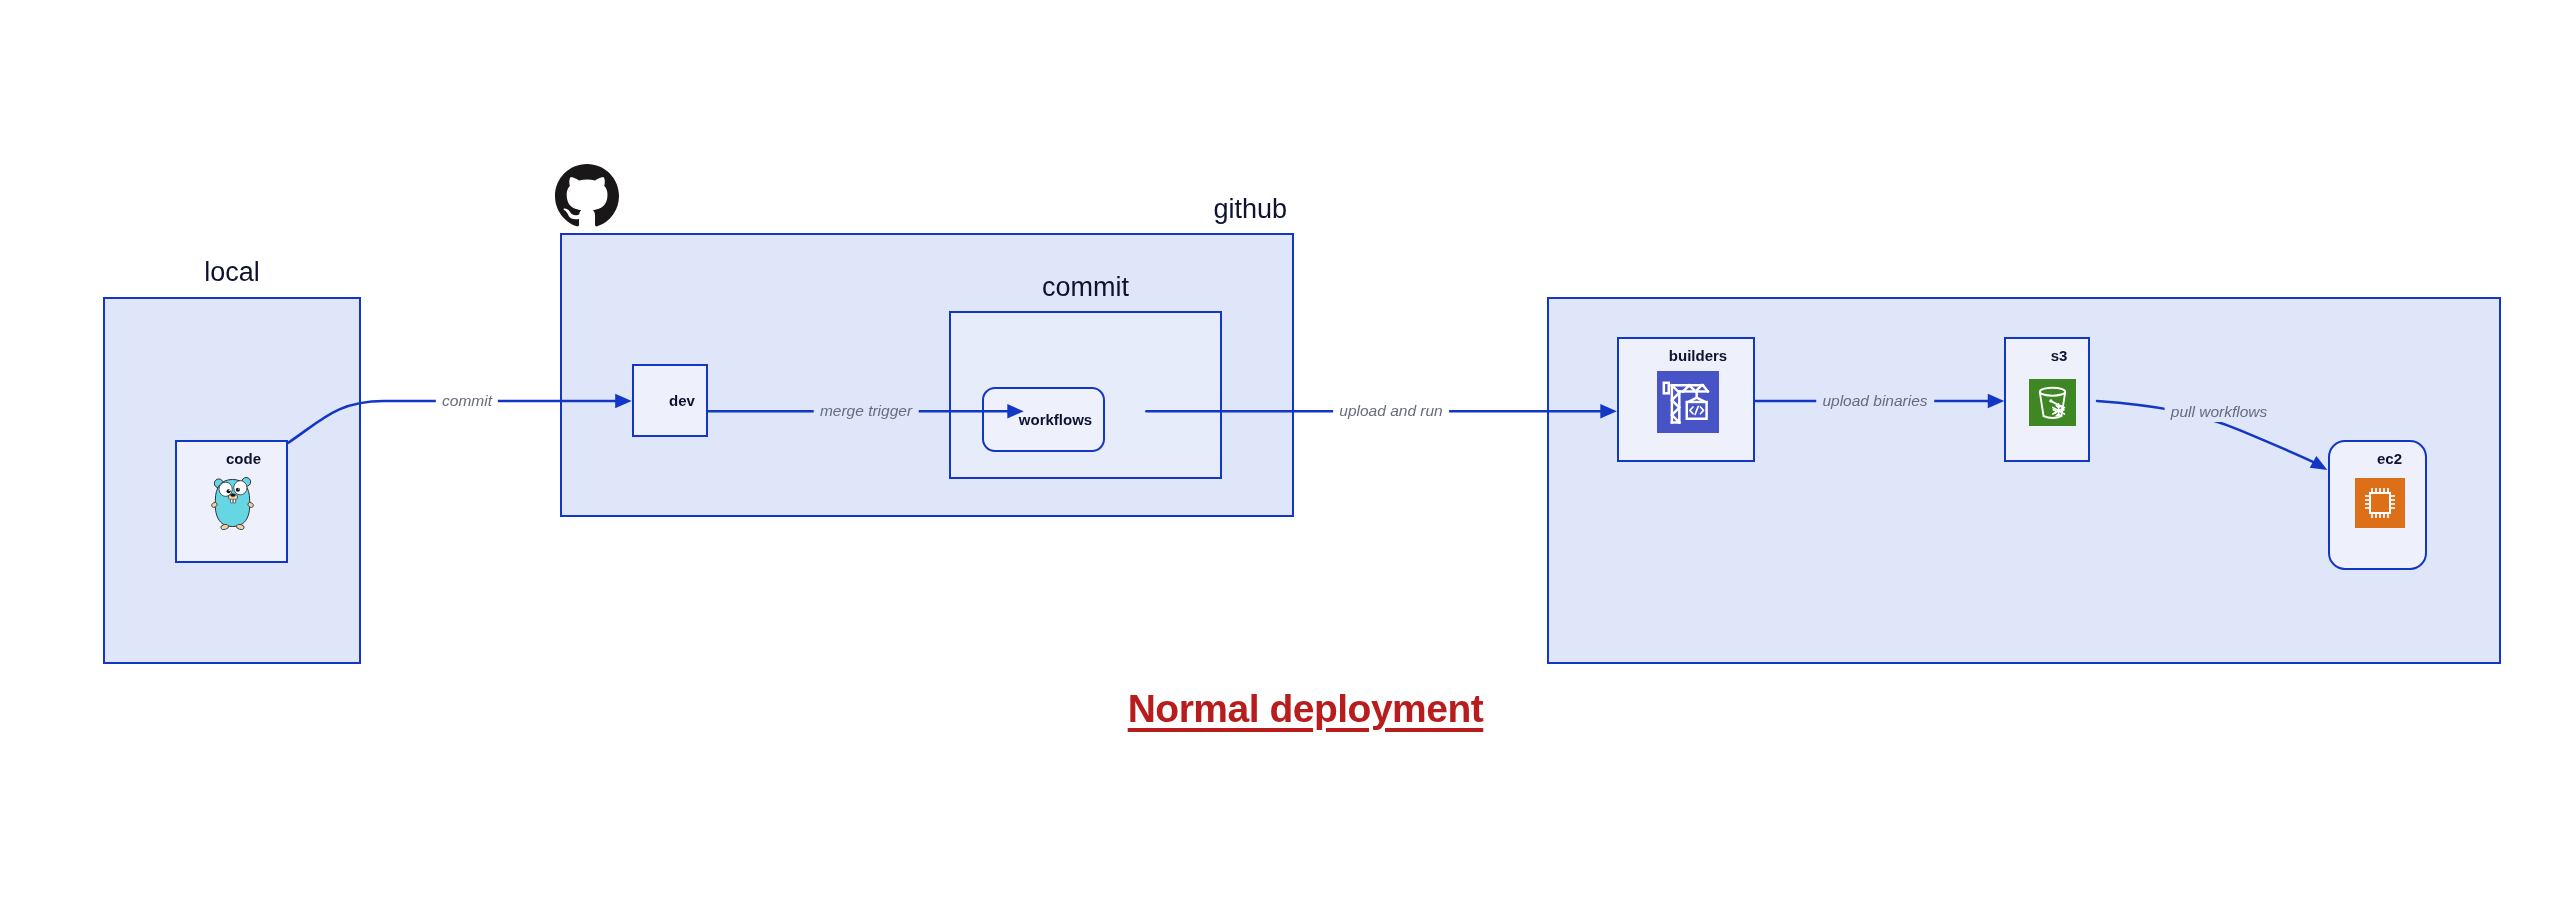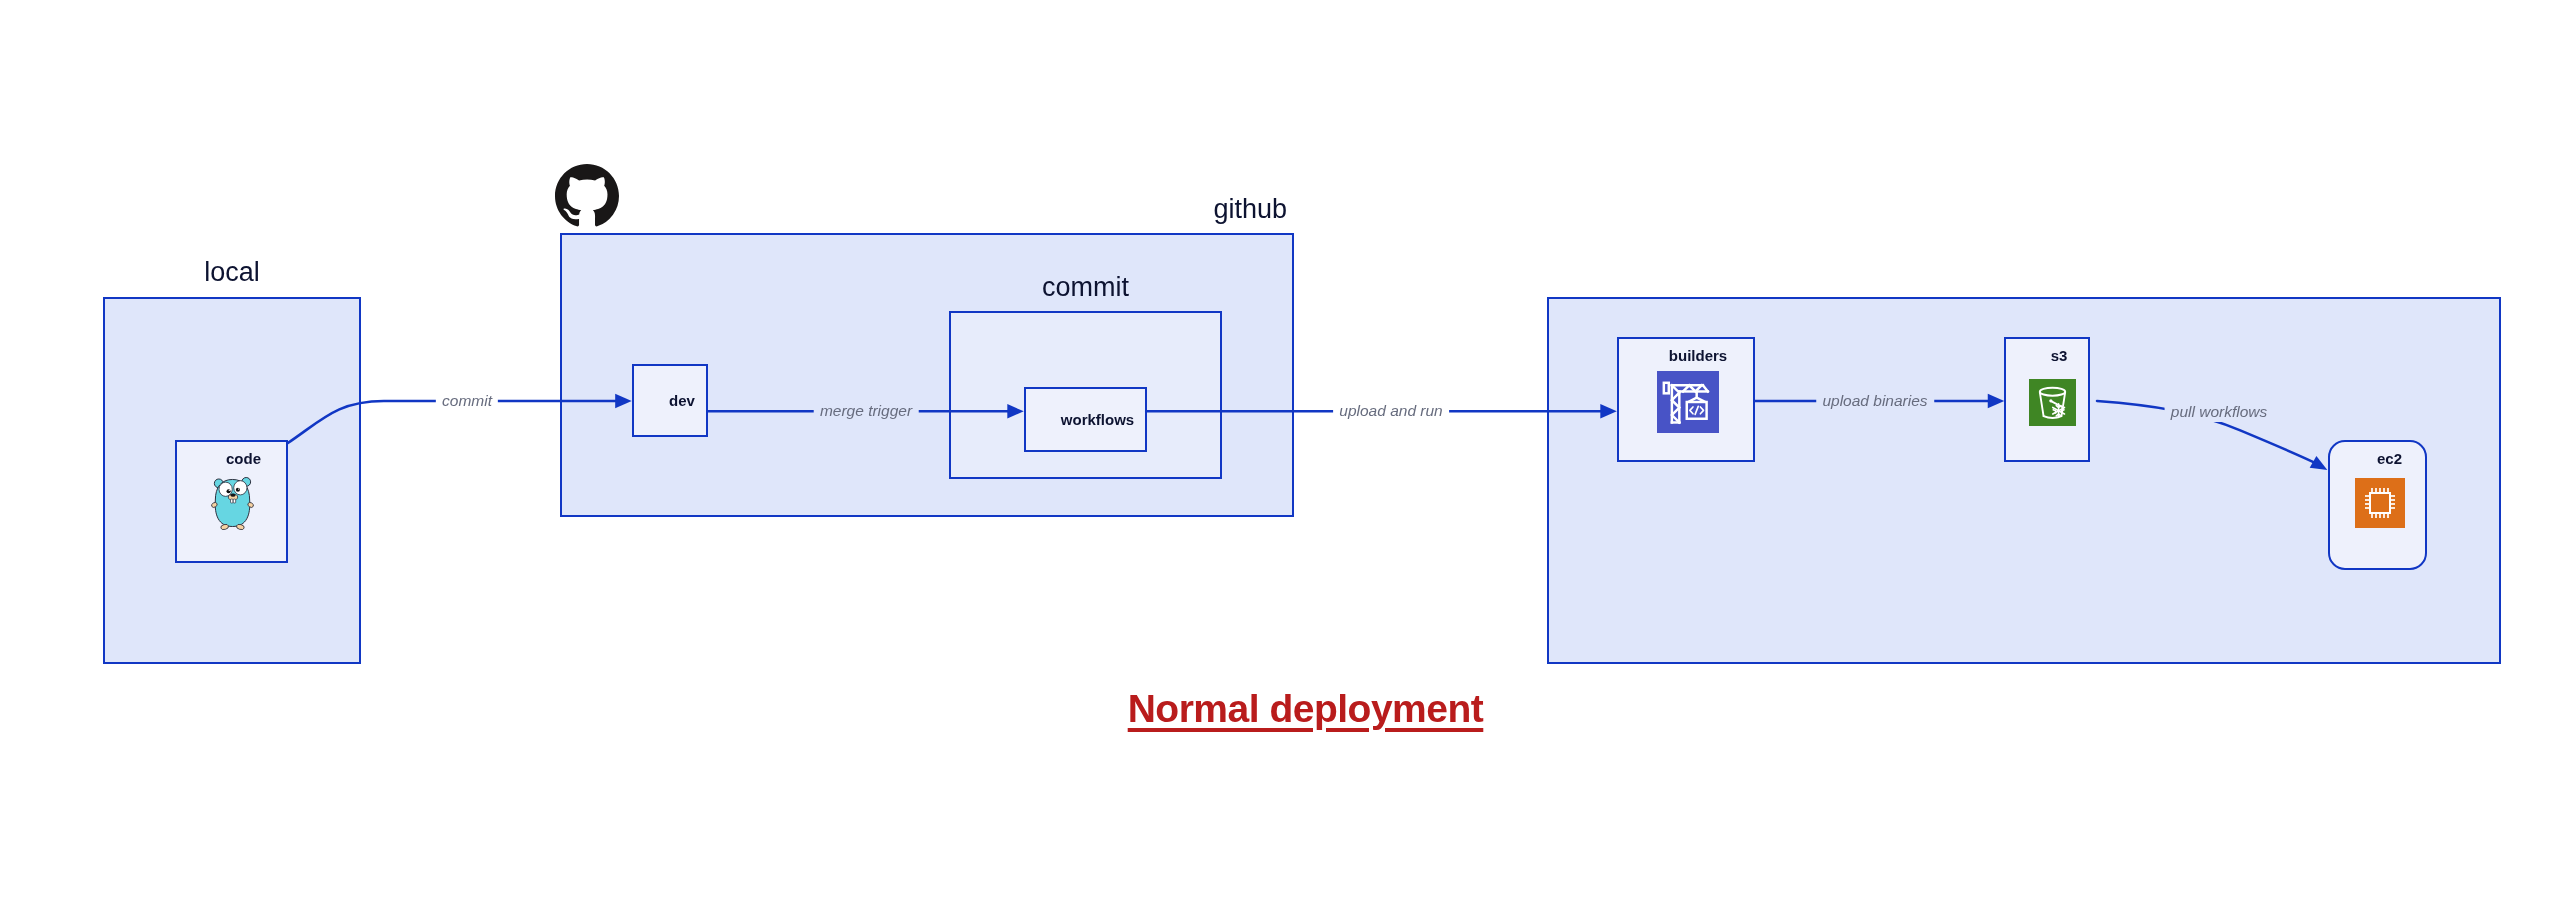--- a/index.html
+++ b/index.html
@@ -80,21 +80,21 @@
   <div class="container-label right" style="left:560px;top:197px;width:727px;">github</div>
   <div class="box container-box" style="left:560px;top:233px;width:734px;height:284px;"></div>
 
   <div class="box node-box" style="left:632px;top:364px;width:76px;height:73px;">
     <div class="node-center node-label">dev</div>
   </div>
 
   <div class="container-label" style="left:949px;top:275px;width:273px;">commit</div>
   <div class="box container-box" style="left:949px;top:311px;width:273px;height:168px;background:#E7ECFB;"></div>
 
-  <div class="box node-box" style="left:1024px;top:387px;width:123px;height:65px;">
+  <div class="box node-box" style="left:982px;top:387px;width:123px;height:65px;border-radius:13px;">
     <div class="node-center node-label">workflows</div>
   </div>
 
   <div class="box container-box" style="left:1547px;top:297px;width:954px;height:367px;"></div>
 
   <div class="box node-box" style="left:1617px;top:337px;width:138px;height:125px;">
     <div class="node-label abs" style="top:8.2px;">builders</div>
     <svg class="node-icon" style="left:38px;top:32px;" width="62" height="62" viewBox="0 0 100 100">
       <rect x="0" y="0" width="100" height="100" fill="#4853C6"></rect>
       <g stroke="#ffffff" stroke-width="4" fill="none" stroke-linecap="square">

